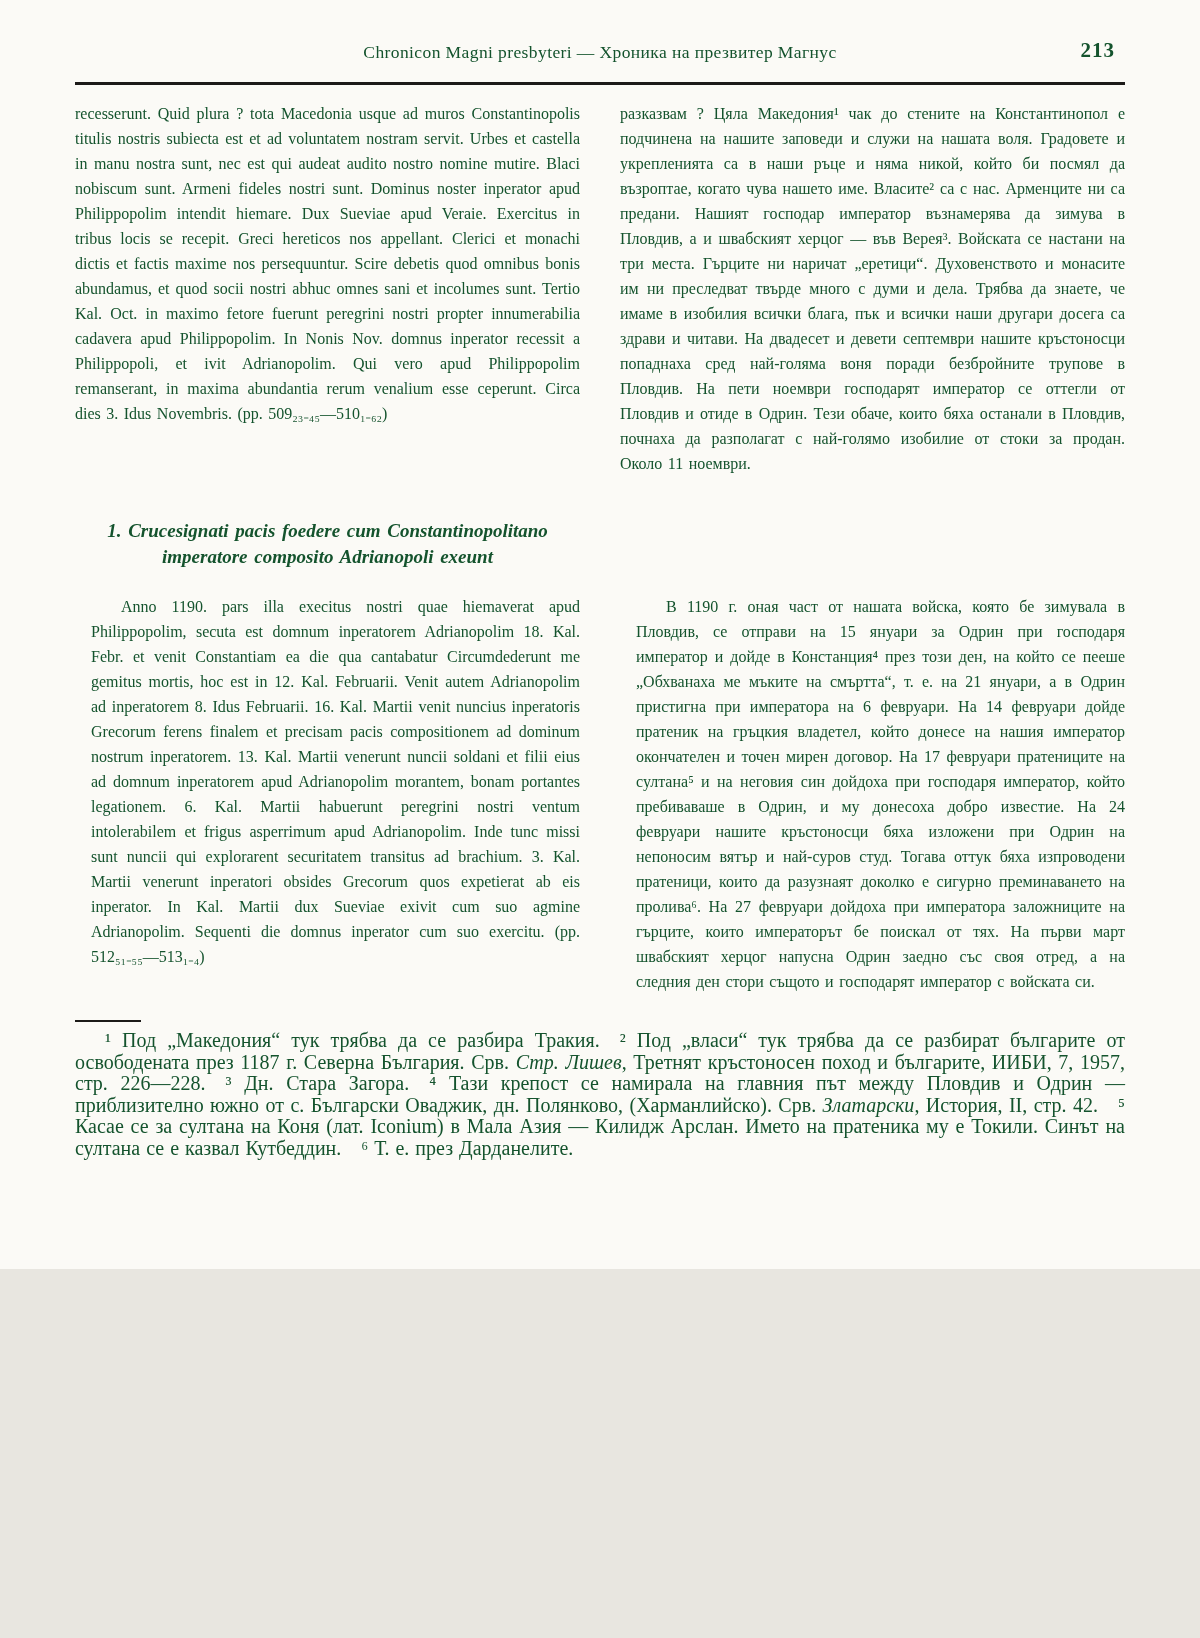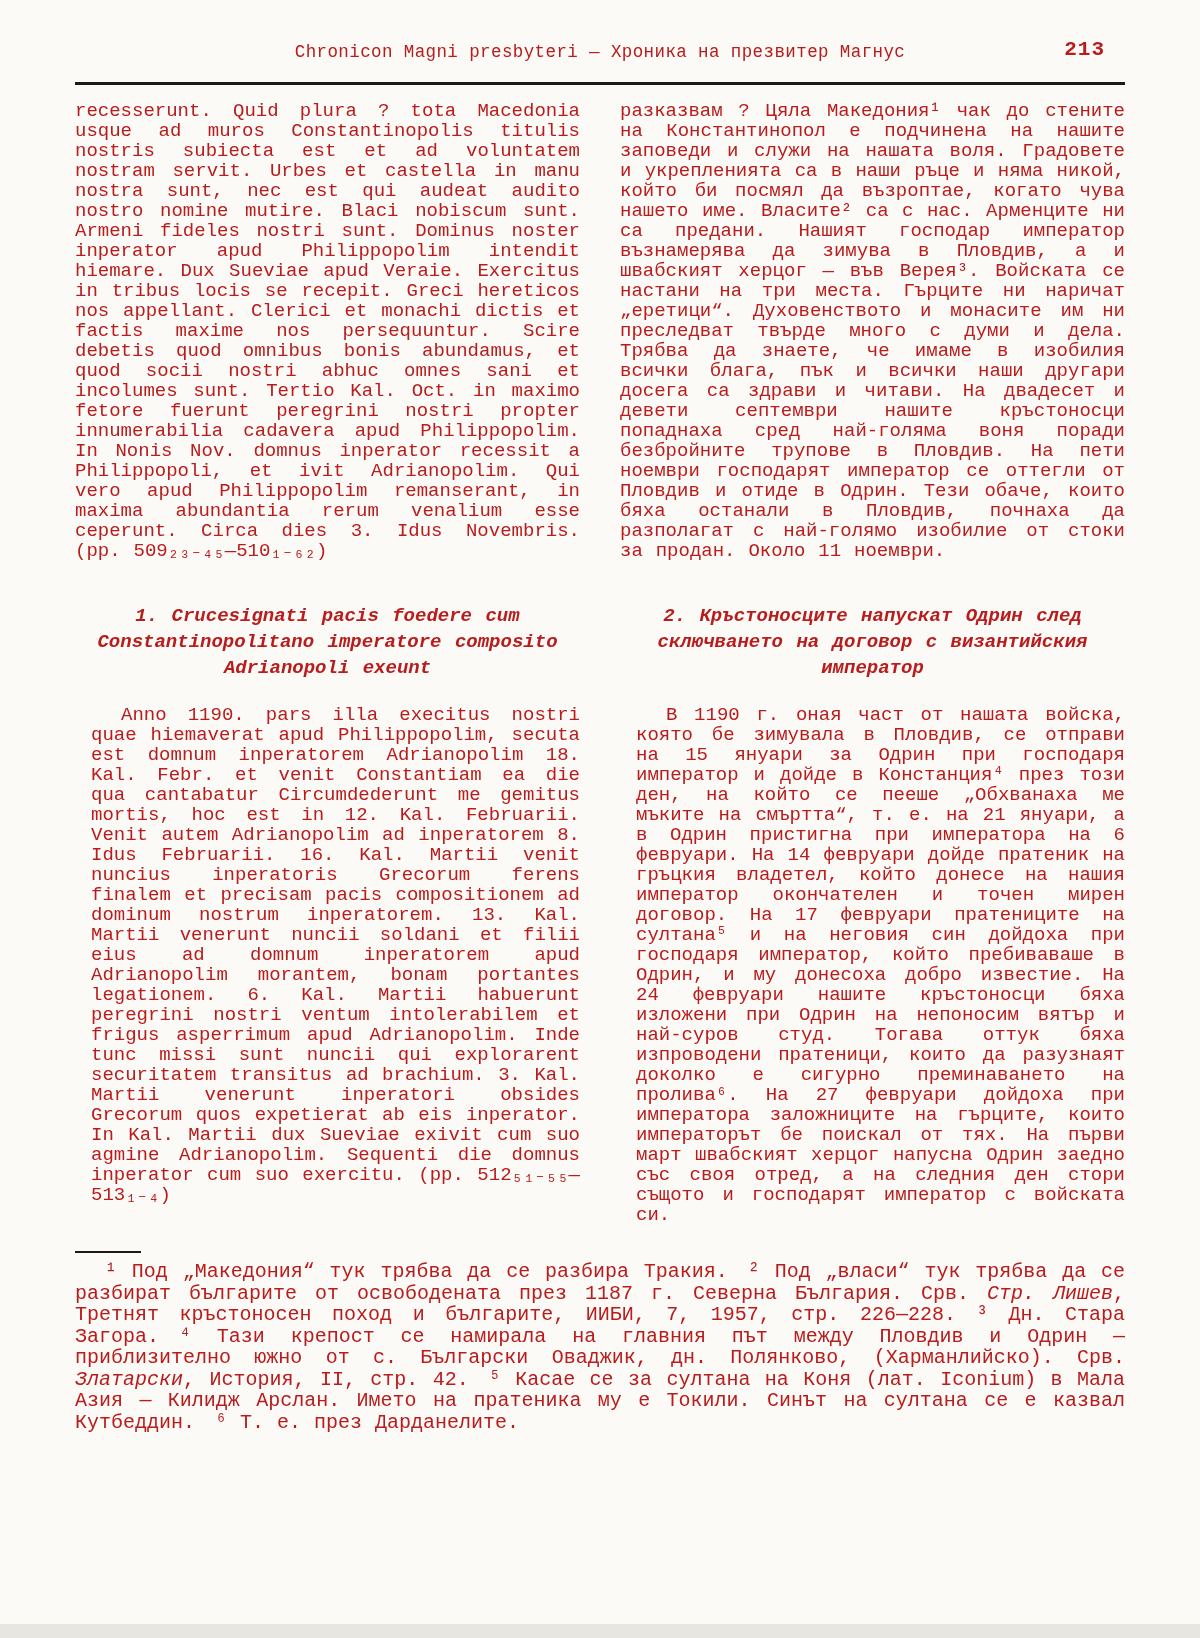--- a/index.html
+++ b/index.html
@@ -3,43 +3,43 @@
 <meta charset="utf-8">
 <style>
   html, body {
     margin: 0;
     padding: 0;
     background: #e8e6e0;
   }
   .page {
     position: relative;
     width: 1200px;
-    height: 1624px;
+    height: 1269px;
     margin: 0 auto;
     background: #fbfaf6;
-    color: #b91c1c;
-    font-family: Liberation Mono, monospace;
+    color: #14532d;
+    font-family: Liberation Serif, serif;
     box-sizing: border-box;
     padding: 42px 75px 40px 75px;
     overflow: hidden;
   }
   
   .header {
     position: relative;
     height: 34px;
   }
   .header-title {
     text-align: center;
     font-size: 17.5px;
     letter-spacing: 0.4px;
     white-space: nowrap;
   }
   .page-number {
     position: absolute;
-    right: 20px;
+    right: 10px;
     top: -4px;
     font-size: 21px;
     font-weight: bold;
     letter-spacing: 1px;
   }
   .header-rule {
     border: 0;
     border-top: 3px solid #1c1a18;
     margin: 6px 0 0 0;
   }
@@ -50,22 +50,22 @@
     column-gap: 40px;
     margin-top: 16px;
   }
   .col-left  { grid-column: 1; }
   .col-right { grid-column: 2; }
   .row-para1   { grid-row: 1; }
   .row-heading { grid-row: 2; }
   .row-para2   { grid-row: 3; }
 
   .body-par {
-    font-size: 19px;
-    line-height: 20px;
+    font-size: 16px;
+    line-height: 25px;
     text-align: justify;
     margin: 0;
     word-spacing: 1.5px;
   }
   .indent-first {
     text-indent: 30px;
     margin-left: 16px;
   }
   .section-heading {
     font-size: 19px;
@@ -108,21 +108,20 @@
   <hr class="header-rule">
 
   <div class="content">
 
     <p class="body-par col-left row-para1">recesserunt. Quid plura ? tota Macedonia usque ad muros Constantinopolis titulis nostris subiecta est et ad voluntatem nostram servit. Urbes et castella in manu nostra sunt, nec est qui audeat audito nostro nomine mutire. Blaci nobiscum sunt. Armeni fideles nostri sunt. Dominus noster inperator apud Philippopolim intendit hiemare. Dux Sueviae apud Veraie. Exercitus in tribus locis se recepit. Greci hereticos nos appellant. Clerici et monachi dictis et factis maxime nos persequuntur. Scire debetis quod omnibus bonis abundamus, et quod socii nostri abhuc omnes sani et incolumes sunt. Tertio Kal. Oct. in maximo fetore fuerunt peregrini nostri propter innumerabilia cadavera apud Philippopolim. In Nonis Nov. domnus inperator recessit a Philippopoli, et ivit Adrianopolim. Qui vero apud Philippopolim remanserant, in maxima abundantia rerum venalium esse ceperunt. Circa dies 3. Idus Novembris. (pp. 509₂₃₋₄₅—510₁₋₆₂)</p>
 
     <p class="body-par col-right row-para1">разказвам ? Цяла Македония¹ чак до стените на Константинопол е подчинена на нашите заповеди и служи на нашата воля. Градовете и укрепленията са в наши ръце и няма никой, който би посмял да възроптае, когато чува нашето име. Власите² са с нас. Арменците ни са предани. Нашият господар император възнамерява да зимува в Пловдив, а и швабският херцог — във Верея³. Войската се настани на три места. Гърците ни наричат „еретици“. Духовенството и монасите им ни преследват твърде много с думи и дела. Трябва да знаете, че имаме в изобилия всички блага, пък и всички наши другари досега са здрави и читави. На двадесет и девети септември нашите кръстоносци попаднаха сред най-голяма воня поради безбройните трупове в Пловдив. На пети ноември господарят император се оттегли от Пловдив и отиде в Одрин. Тези обаче, които бяха останали в Пловдив, почнаха да разполагат с най-голямо изобилие от стоки за продан. Около 11 ноември.</p>
 
     <h3 class="section-heading col-left row-heading">1. Crucesignati pacis foedere cum Constantinopolitano imperatore composito Adrianopoli exeunt</h3>
 
-    <h3 class="section-heading col-right row-heading">2. Кръстоносците напускат Одрин след сключването на договор с византийския император</h3>
 
     <p class="body-par indent-first col-left row-para2">Anno 1190. pars illa execitus nostri quae hiemaverat apud Philippopolim, secuta est domnum inperatorem Adrianopolim 18. Kal. Febr. et venit Constantiam ea die qua cantabatur Circumdederunt me gemitus mortis, hoc est in 12. Kal. Februarii. Venit autem Adrianopolim ad inperatorem 8. Idus Februarii. 16. Kal. Martii venit nuncius inperatoris Grecorum ferens finalem et precisam pacis compositionem ad dominum nostrum inperatorem. 13. Kal. Martii venerunt nuncii soldani et filii eius ad domnum inperatorem apud Adrianopolim morantem, bonam portantes legationem. 6. Kal. Martii habuerunt peregrini nostri ventum intolerabilem et frigus asperrimum apud Adrianopolim. Inde tunc missi sunt nuncii qui explorarent securitatem transitus ad brachium. 3. Kal. Martii venerunt inperatori obsides Grecorum quos expetierat ab eis inperator. In Kal. Martii dux Sueviae exivit cum suo agmine Adrianopolim. Sequenti die domnus inperator cum suo exercitu. (pp. 512₅₁₋₅₅—513₁₋₄)</p>
 
     <p class="body-par indent-first col-right row-para2">В 1190 г. оная част от нашата войска, която бе зимувала в Пловдив, се отправи на 15 януари за Одрин при господаря император и дойде в Констанция⁴ през този ден, на който се пееше „Обхванаха ме мъките на смъртта“, т. е. на 21 януари, а в Одрин пристигна при императора на 6 февруари. На 14 февруари дойде пратеник на гръцкия владетел, който донесе на нашия император окончателен и точен мирен договор. На 17 февруари пратениците на султана⁵ и на неговия син дойдоха при господаря император, който пребиваваше в Одрин, и му донесоха добро известие. На 24 февруари нашите кръстоносци бяха изложени при Одрин на непоносим вятър и най-суров студ. Тогава оттук бяха изпроводени пратеници, които да разузнаят доколко е сигурно преминаването на пролива⁶. На 27 февруари дойдоха при императора заложниците на гърците, които императорът бе поискал от тях. На първи март швабският херцог напусна Одрин заедно със своя отред, а на следния ден стори същото и господарят император с войската си.</p>
 
   </div>
 
   <div class="footnote-area">
     <hr class="footnote-rule">
     <div class="footnotes">

